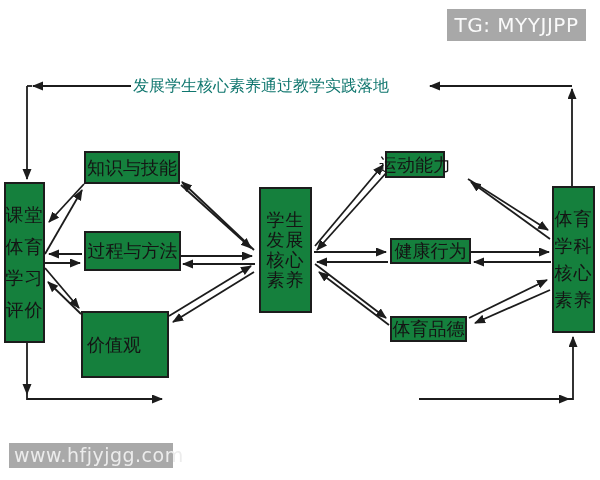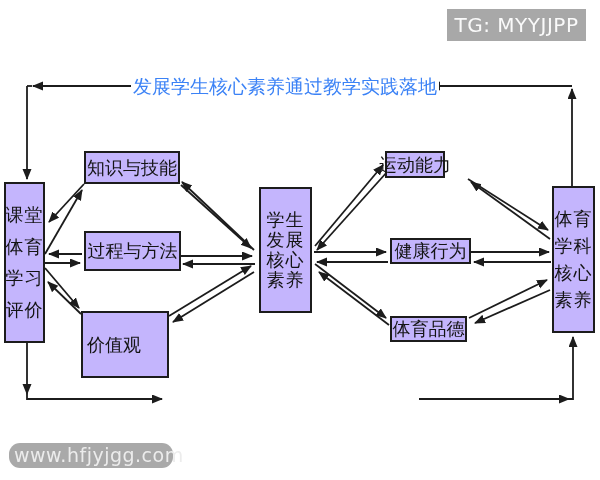--- a/index.html
+++ b/index.html
@@ -3,41 +3,41 @@
 <meta charset="utf-8">
 <style>
   html,body{margin:0;padding:0;background:#ffffff;}
   #stage{
     position:relative;width:600px;height:480px;background:#ffffff;overflow:hidden;
     font-family:"DejaVu Sans","Liberation Sans",sans-serif;color:#141414;
   }
   #arrow-layer{position:absolute;left:0;top:0;width:600px;height:480px;z-index:1;}
   #arrow-layer line,#arrow-layer polyline{stroke:#1c1c1c;stroke-width:1.8;fill:none;}
   .box{
-    position:absolute;box-sizing:border-box;background:#c4b5fd;border:2px solid #1c1c1c;
+    position:absolute;box-sizing:border-box;background:#15803d;border:2px solid #1c1c1c;
     z-index:2;display:flex;align-items:center;justify-content:center;
     font-size:18px;line-height:1;white-space:nowrap;
   }
   .vbox{flex-direction:column;justify-content:space-between;padding:22px 0;}
   .vbox .vline{display:block;letter-spacing:1px;}
   .mlbox{flex-direction:column;align-items:flex-start;justify-content:center;padding-left:4px;}
   .mlbox .mline{display:block;line-height:32px;}
   .flow-label{
-    position:absolute;z-index:2;font-size:19px;line-height:24px;white-space:nowrap;
-    color:#3b82f6;background:#ffffff;padding:0 2px;
+    position:absolute;z-index:2;font-size:16px;line-height:24px;white-space:nowrap;
+    color:#0f766e;background:#ffffff;padding:0 2px;
   }
   #tg-badge{
     position:absolute;left:447px;top:9px;width:139px;height:32px;z-index:3;
     background:#a8a8a8;color:#fafafa;font-size:20px;line-height:32px;
     text-align:center;letter-spacing:0.5px;
   }
   #watermark{
     position:absolute;left:9px;top:443px;width:164px;height:25px;z-index:3;
     background:#a9a9a9;color:#ececec;font-size:19px;line-height:25px;
-    padding-left:5px;box-sizing:border-box;letter-spacing:0.5px;border-radius:11px;
+    padding-left:5px;box-sizing:border-box;letter-spacing:0.5px;
   }
   
   #node-left{left:4px;top:182px;width:41px;height:161px;}
   #node-knowledge{left:84px;top:151px;width:96px;height:33px;}
   #node-process{left:84px;top:231px;width:97px;height:40px;}
   #node-affect{left:81px;top:311px;width:88px;height:67px;}
   #node-center{left:259px;top:187px;width:53px;height:126px;}
   #node-ability{left:385px;top:151px;width:60px;height:27px;}
   #node-health{left:390px;top:238px;width:81px;height:26px;}
   #node-morality{left:390px;top:316px;width:77px;height:26px;}

